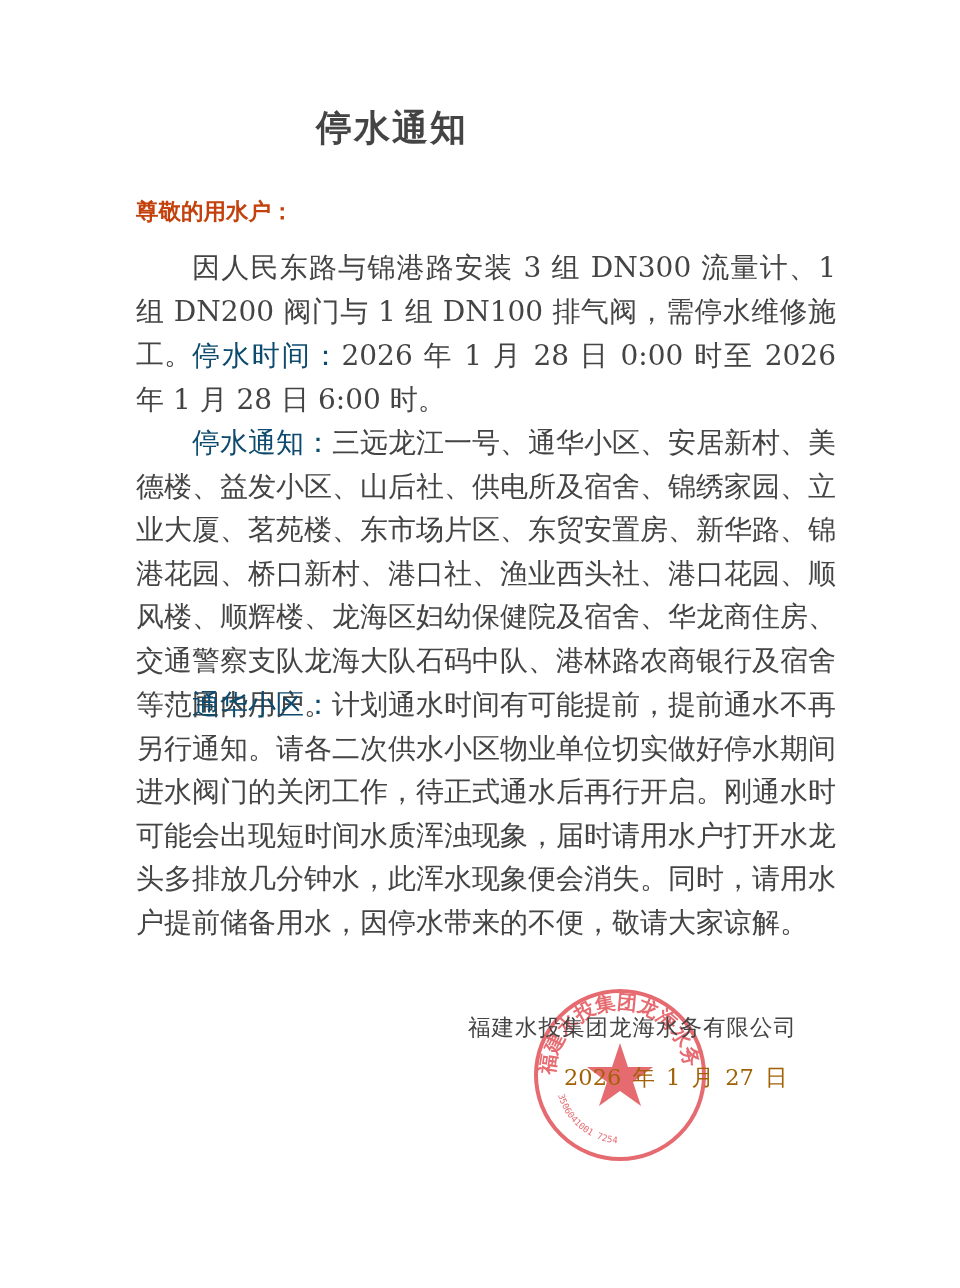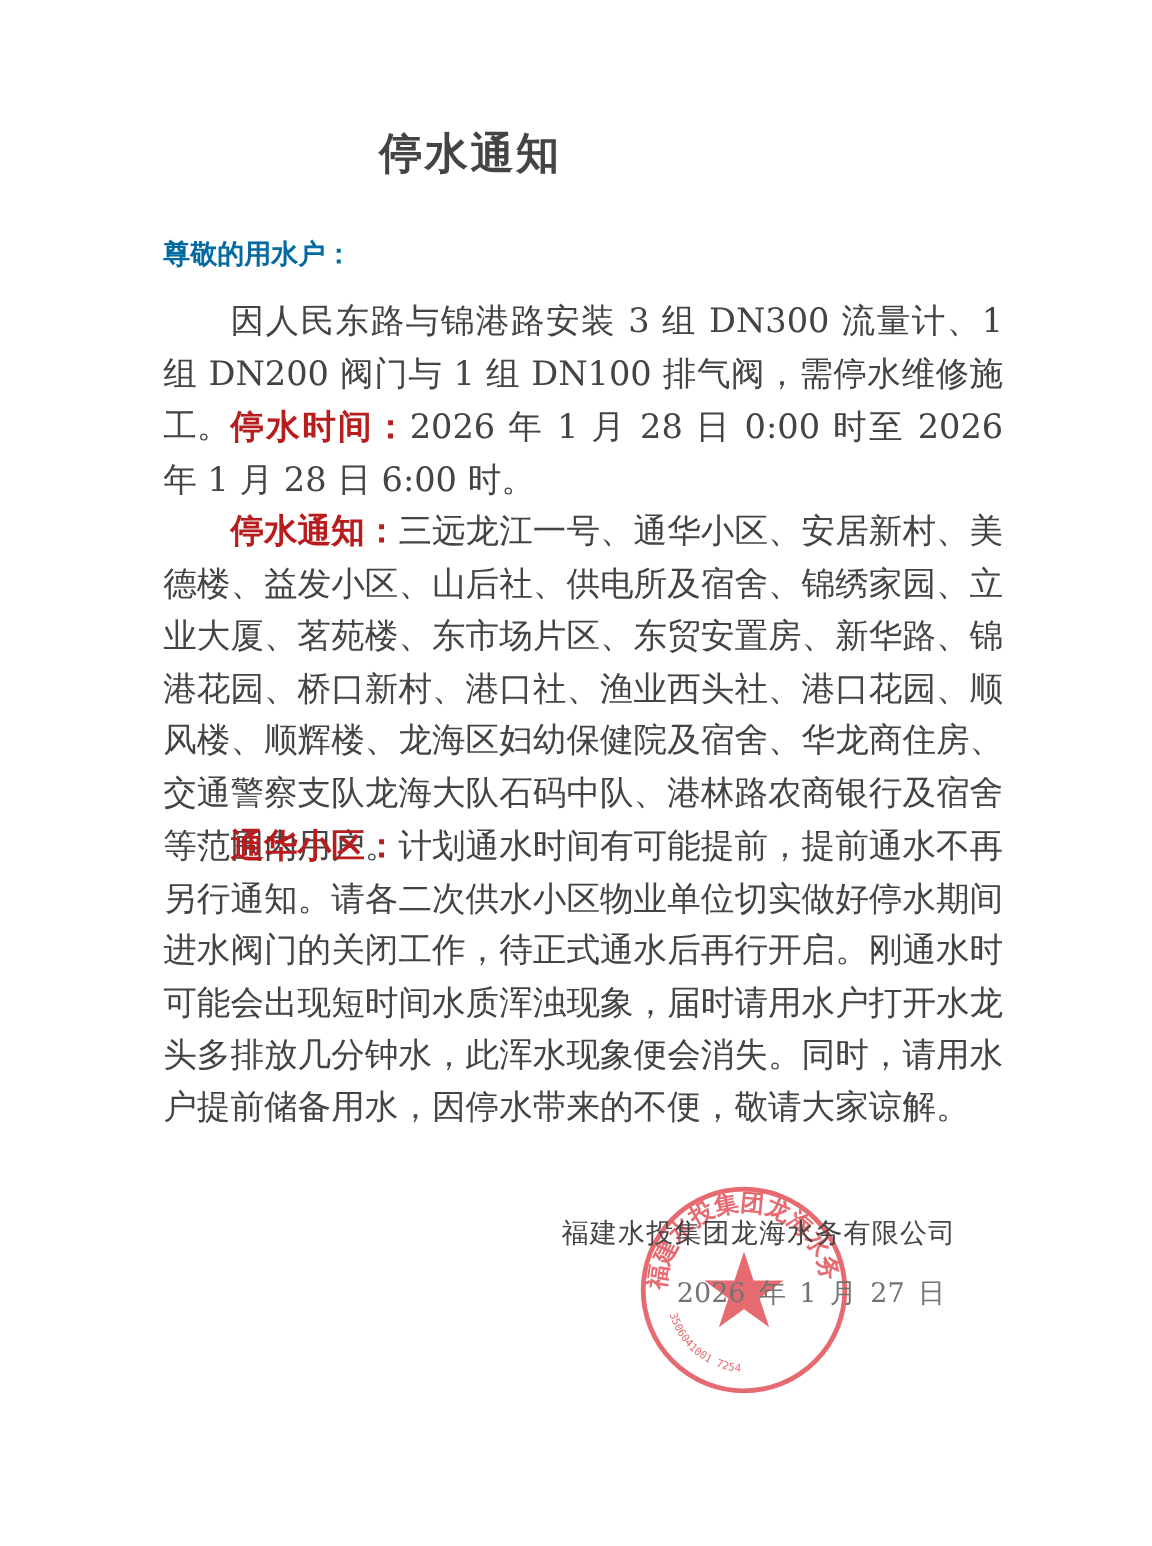--- a/index.html
+++ b/index.html
@@ -8,32 +8,32 @@
     font-family: "DejaVu Serif", "Liberation Serif", serif; color: #3a3a3a;
   }
   .title {
     position: absolute; top: 104px; left: 0; width: 784px; text-align: center;
     font-size: 36px; font-weight: bold; color: #444; letter-spacing: 2px;
   }
   .body-text {
     position: absolute; left: 136px; width: 700px; font-size: 28px; line-height: 43.6px;
     text-align: justify; color: #444;
   }
-  .greeting { position: absolute; top: 196px; left: 136px; font-size: 22.5px; font-weight: bold; color: #0369a1; }
+  .greeting { position: absolute; top: 196px; left: 136px; font-size: 22.5px; font-weight: bold; color: #c2410c; }
   .para { text-indent: 2em; margin: 0; }
-  .label { font-weight: bold; color: #b91c1c; }
+  .label { font-weight: normal; color: #0c4a6e; }
   .p1 { top: 246px; }
   .p2 { top: 334px; }
   .p3 { top: 421px; }
   .p4 { top: 683px; }
   .signature {
     position: absolute; left: 468px; top: 1012px; font-size: 22.5px; color: #444; letter-spacing: 1px; z-index: 2;
   }
   .date {
-    position: absolute; left: 564px; top: 1062px; font-size: 22.5px; color: #737373; z-index: 2; word-spacing: 4px;
+    position: absolute; left: 564px; top: 1062px; font-size: 22.5px; color: #a16207; z-index: 2; word-spacing: 4px;
   }
   .stamp {
     position: absolute; left: 530px; top: 985px; width: 180px; height: 180px; z-index: 1; opacity: 0.78;
   }
 </style>
 </head>
 <body>
 
 <div class="title">停水通知</div>
 

